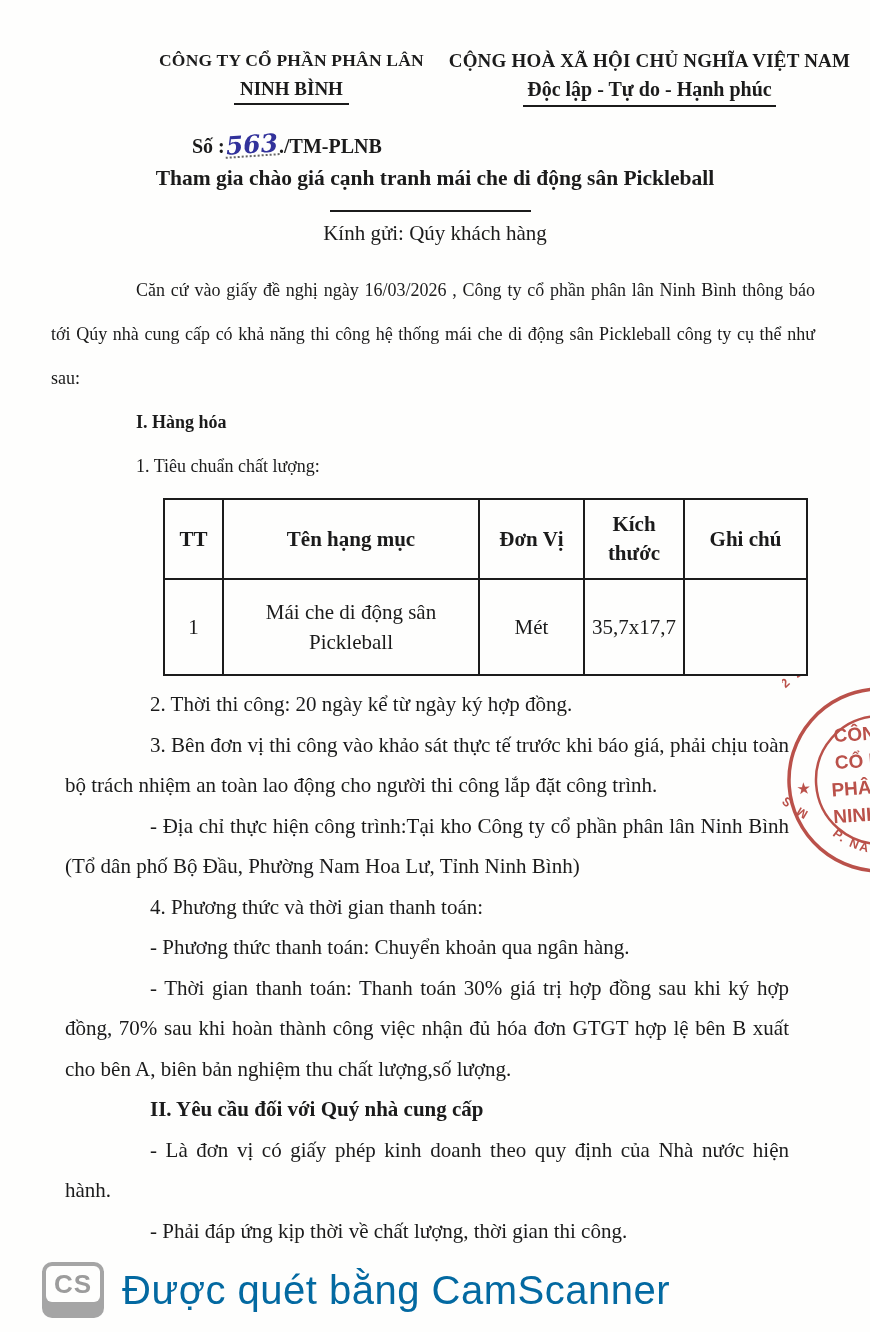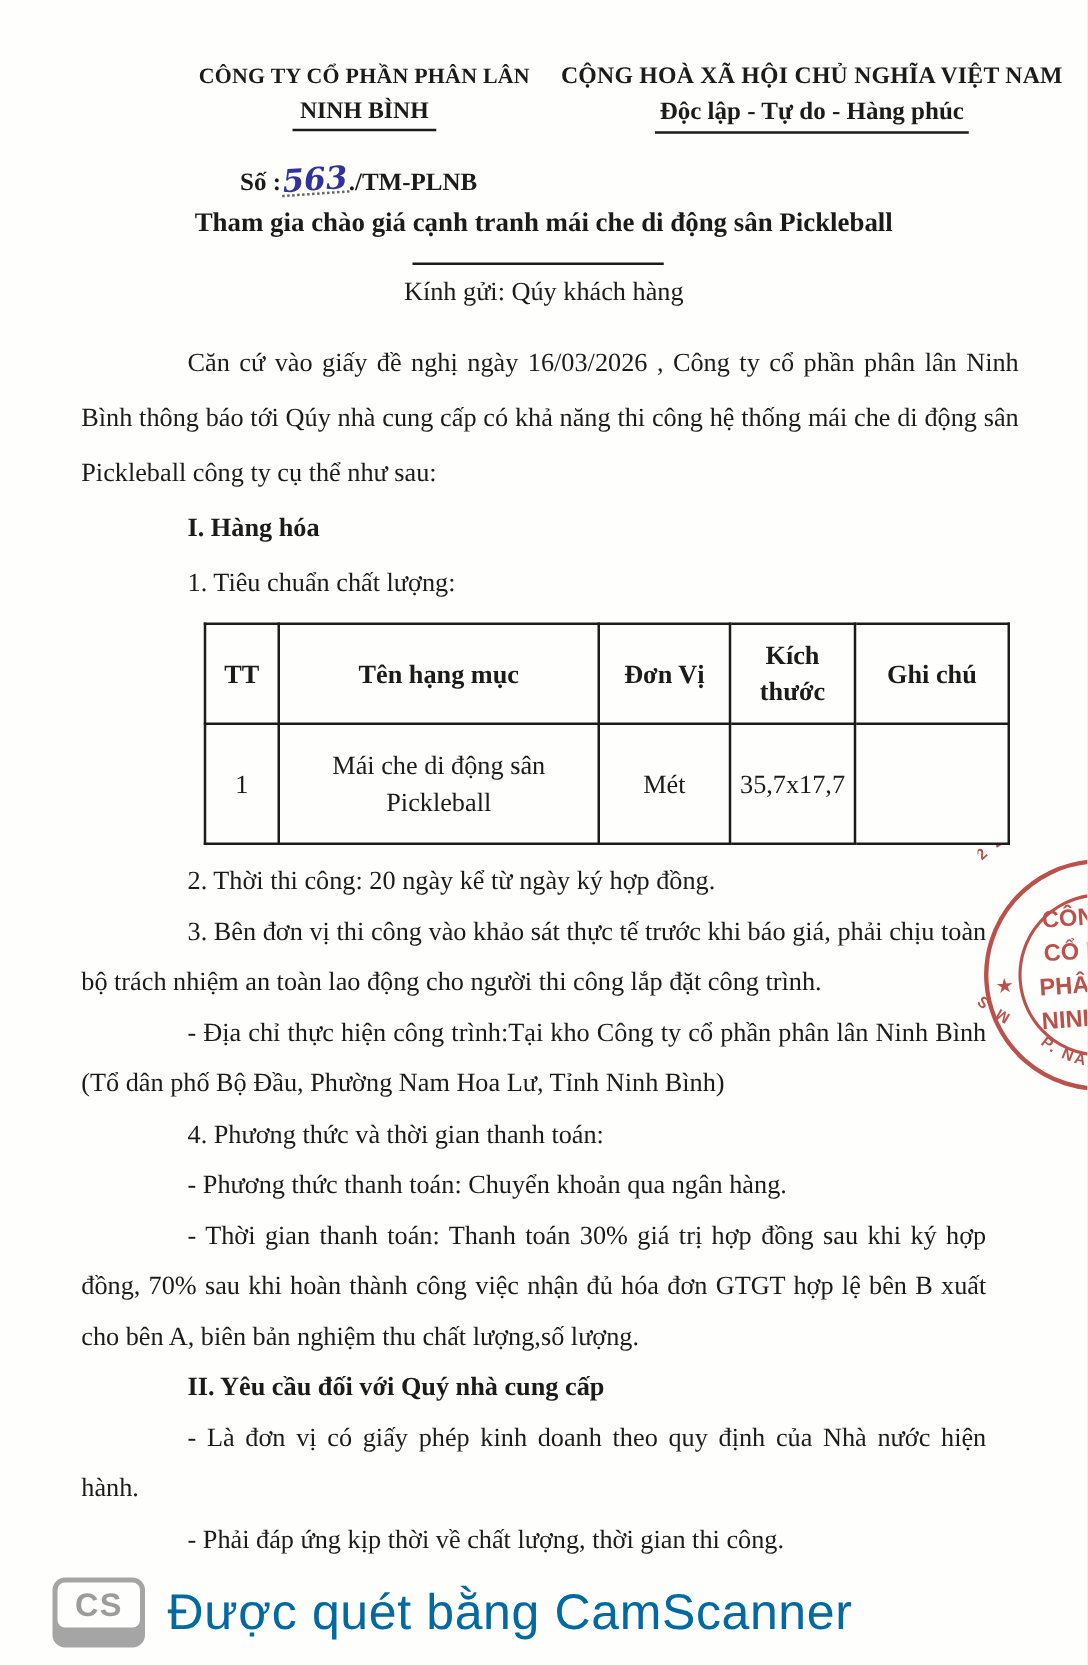--- a/index.html
+++ b/index.html
@@ -22,60 +22,60 @@
   .nat-line1{font-size:19px;font-weight:bold;letter-spacing:.2px;}
   .nat-line2{display:inline-block;font-size:20px;font-weight:bold;margin-top:6px;
     border-bottom:2px solid #1b1b1b;padding:0 4px 4px;}
   .place-date{margin-top:28px;font-size:20.5px;font-weight:bold;font-style:italic;}
   
   .title{margin-top:34px;text-align:center;font-size:30px;font-weight:bold;letter-spacing:1px;}
   .subtitle{margin-top:8px;text-align:center;font-size:21.5px;font-weight:bold;}
   .subtitle .u{border-bottom:2.5px solid #1b1b1b;padding-bottom:20px;}
   .recipient{margin-top:30px;text-align:center;font-size:21px;}
   
-  .body1{margin:22px 55px 0 65px;font-size:21px;line-height:44px;text-align:justify;}
+  .body1{margin:22px 55px 0 51px;font-size:18px;line-height:44px;text-align:justify;}
   .body1 p,.body2 p{margin:0;text-indent:85px;}
   .p-bold{font-weight:bold;}
   .body2{margin:8px 81px 0 65px;font-size:21px;line-height:40.5px;text-align:justify;}
   
   table.goods{border-collapse:collapse;margin:10px 0 4px 163px;table-layout:fixed;}
   table.goods th,table.goods td{border:2.4px solid #1c1c1c;font-size:21px;vertical-align:middle;}
   table.goods th{font-weight:bold;text-align:center;padding:10px 4px;line-height:29px;}
   table.goods td{padding:6px 4px;text-align:center;line-height:30px;height:82px;}
   td.item-name{text-align:left;padding-left:16px;}
   .col-tt{width:59px;}.col-name{width:256px;}.col-unit{width:105px;}
   .col-size{width:100px;}.col-note{width:123px;}
   
   .stamp{position:absolute;left:782px;top:676px;width:180px;height:212px;
     opacity:.88;mix-blend-mode:multiply;pointer-events:none;}
   .stamp text{fill:#b23931;font-family:"Liberation Sans",sans-serif;font-weight:bold;}
   
   .footer{position:absolute;left:0;right:0;bottom:0;height:84px;background:#fefefd;
     display:flex;align-items:center;padding-left:42px;gap:18px;
     font-family:"Liberation Sans",sans-serif;}
-  .cs-logo{position:relative;width:74px;height:56px;background:#a5a5a5;border-radius:10px;flex:0 0 auto;}
+  .cs-logo{position:relative;width:62px;height:56px;background:#a5a5a5;border-radius:10px;flex:0 0 auto;}
   .cs-logo .cs-top{position:absolute;left:4px;top:4px;right:4px;height:36px;background:#fefefd;
     border-radius:6px;display:flex;align-items:center;justify-content:center;
     font-size:26px;font-weight:bold;color:#9c9c9c;letter-spacing:1px;}
   .footer-text{font-size:40px;color:#0369a1;letter-spacing:.5px;}
 </style>
 </head>
 <body>
 
 <div class="page">
 
   <div class="hdr">
     <div class="hdr-left">
       <div class="co-line1">CÔNG TY CỔ PHẦN PHÂN LÂN</div>
       <div><span class="co-line2">NINH BÌNH</span></div>
       <div class="doc-no"><span>Số :</span><span class="doc-no-hand">563</span><span>./TM-PLNB</span></div>
     </div>
     <div class="hdr-right">
       <div class="nat-line1">CỘNG HOÀ XÃ HỘI CHỦ NGHĨA VIỆT NAM</div>
-      <div><span class="nat-line2">Độc lập - Tự do - Hàng phúc</span></div>
+      <div><span class="nat-line2">Độc lập - Tự do - Hạnh phúc</span></div>
     </div>
   </div>
 
   <div class="subtitle"><span>Tham gia chào giá </span><span class="u">cạnh tranh mái che di</span><span> động sân Pickleball</span></div>
   <div class="recipient">Kính gửi: Qúy khách hàng</div>
 
   <div class="body1">
     <p>Căn cứ vào giấy đề nghị ngày 16/03/2026 , Công ty cổ phần phân lân Ninh Bình thông báo tới Qúy nhà cung cấp có khả năng thi công hệ thống mái che di động sân Pickleball công ty cụ thể như sau:</p>
     <p class="p-bold">I. Hàng hóa</p>
     <p>1. Tiêu chuẩn chất lượng:</p>

